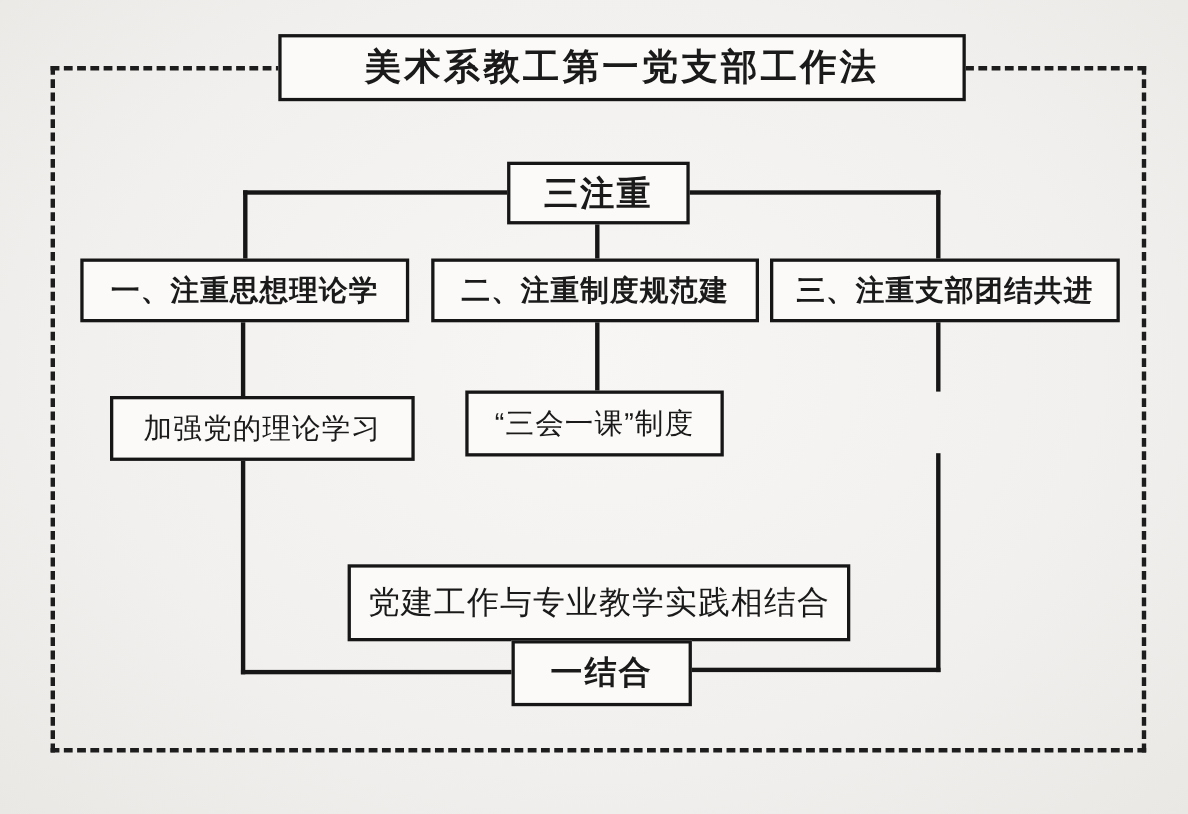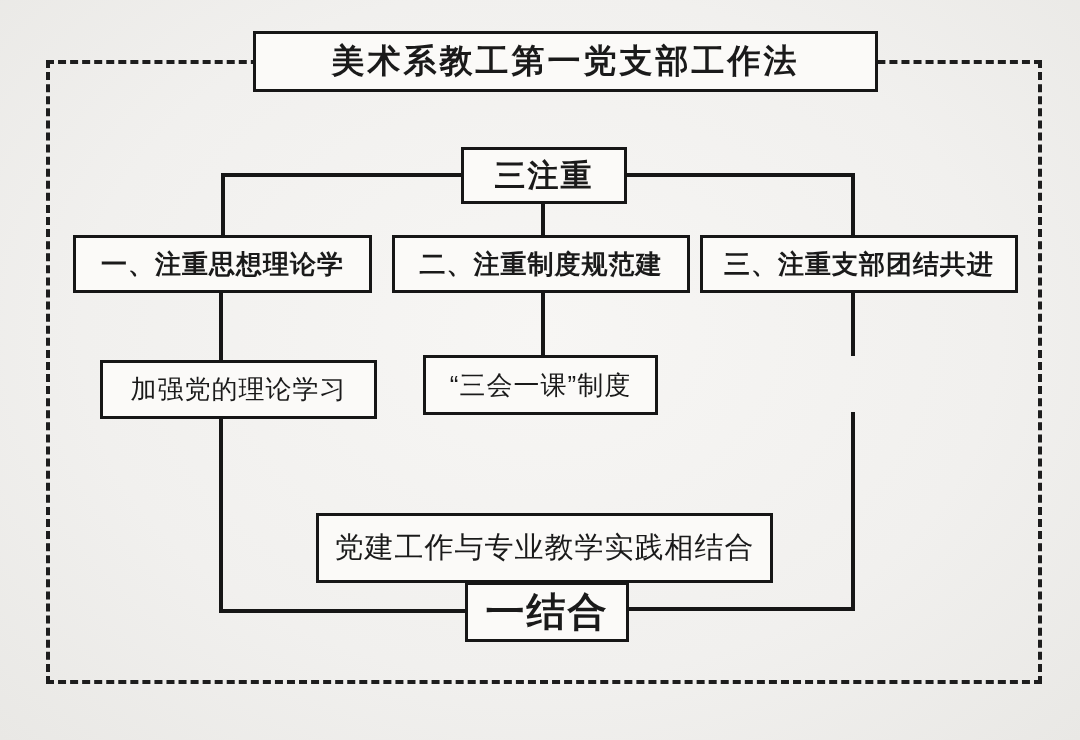--- a/index.html
+++ b/index.html
@@ -63,21 +63,21 @@
   }
   .detail-1 { left: 88px;  width: 277px; top: 360px; height: 59px; margin-left: 12px; }
   .detail-2 { left: 423px; width: 235px; }
   .detail-3 { left: 698px; width: 317px; }
   .integration-box {
     left: 316px; top: 477px; width: 457px; height: 70px;
     font-size: 29px; font-weight: normal; letter-spacing: 1px; margin-top: 36px;
   }
   .footer-box {
     left: 465px; top: 582px; width: 164px; height: 60px;
-    font-size: 39px; font-weight: bold; letter-spacing: 2px;
+    font-size: 29px; font-weight: bold; letter-spacing: 2px;
   }
   .line {
     position: absolute;
     background: #161616;
     z-index: 2;
   }
 </style>
 </head>
 <body>
 

